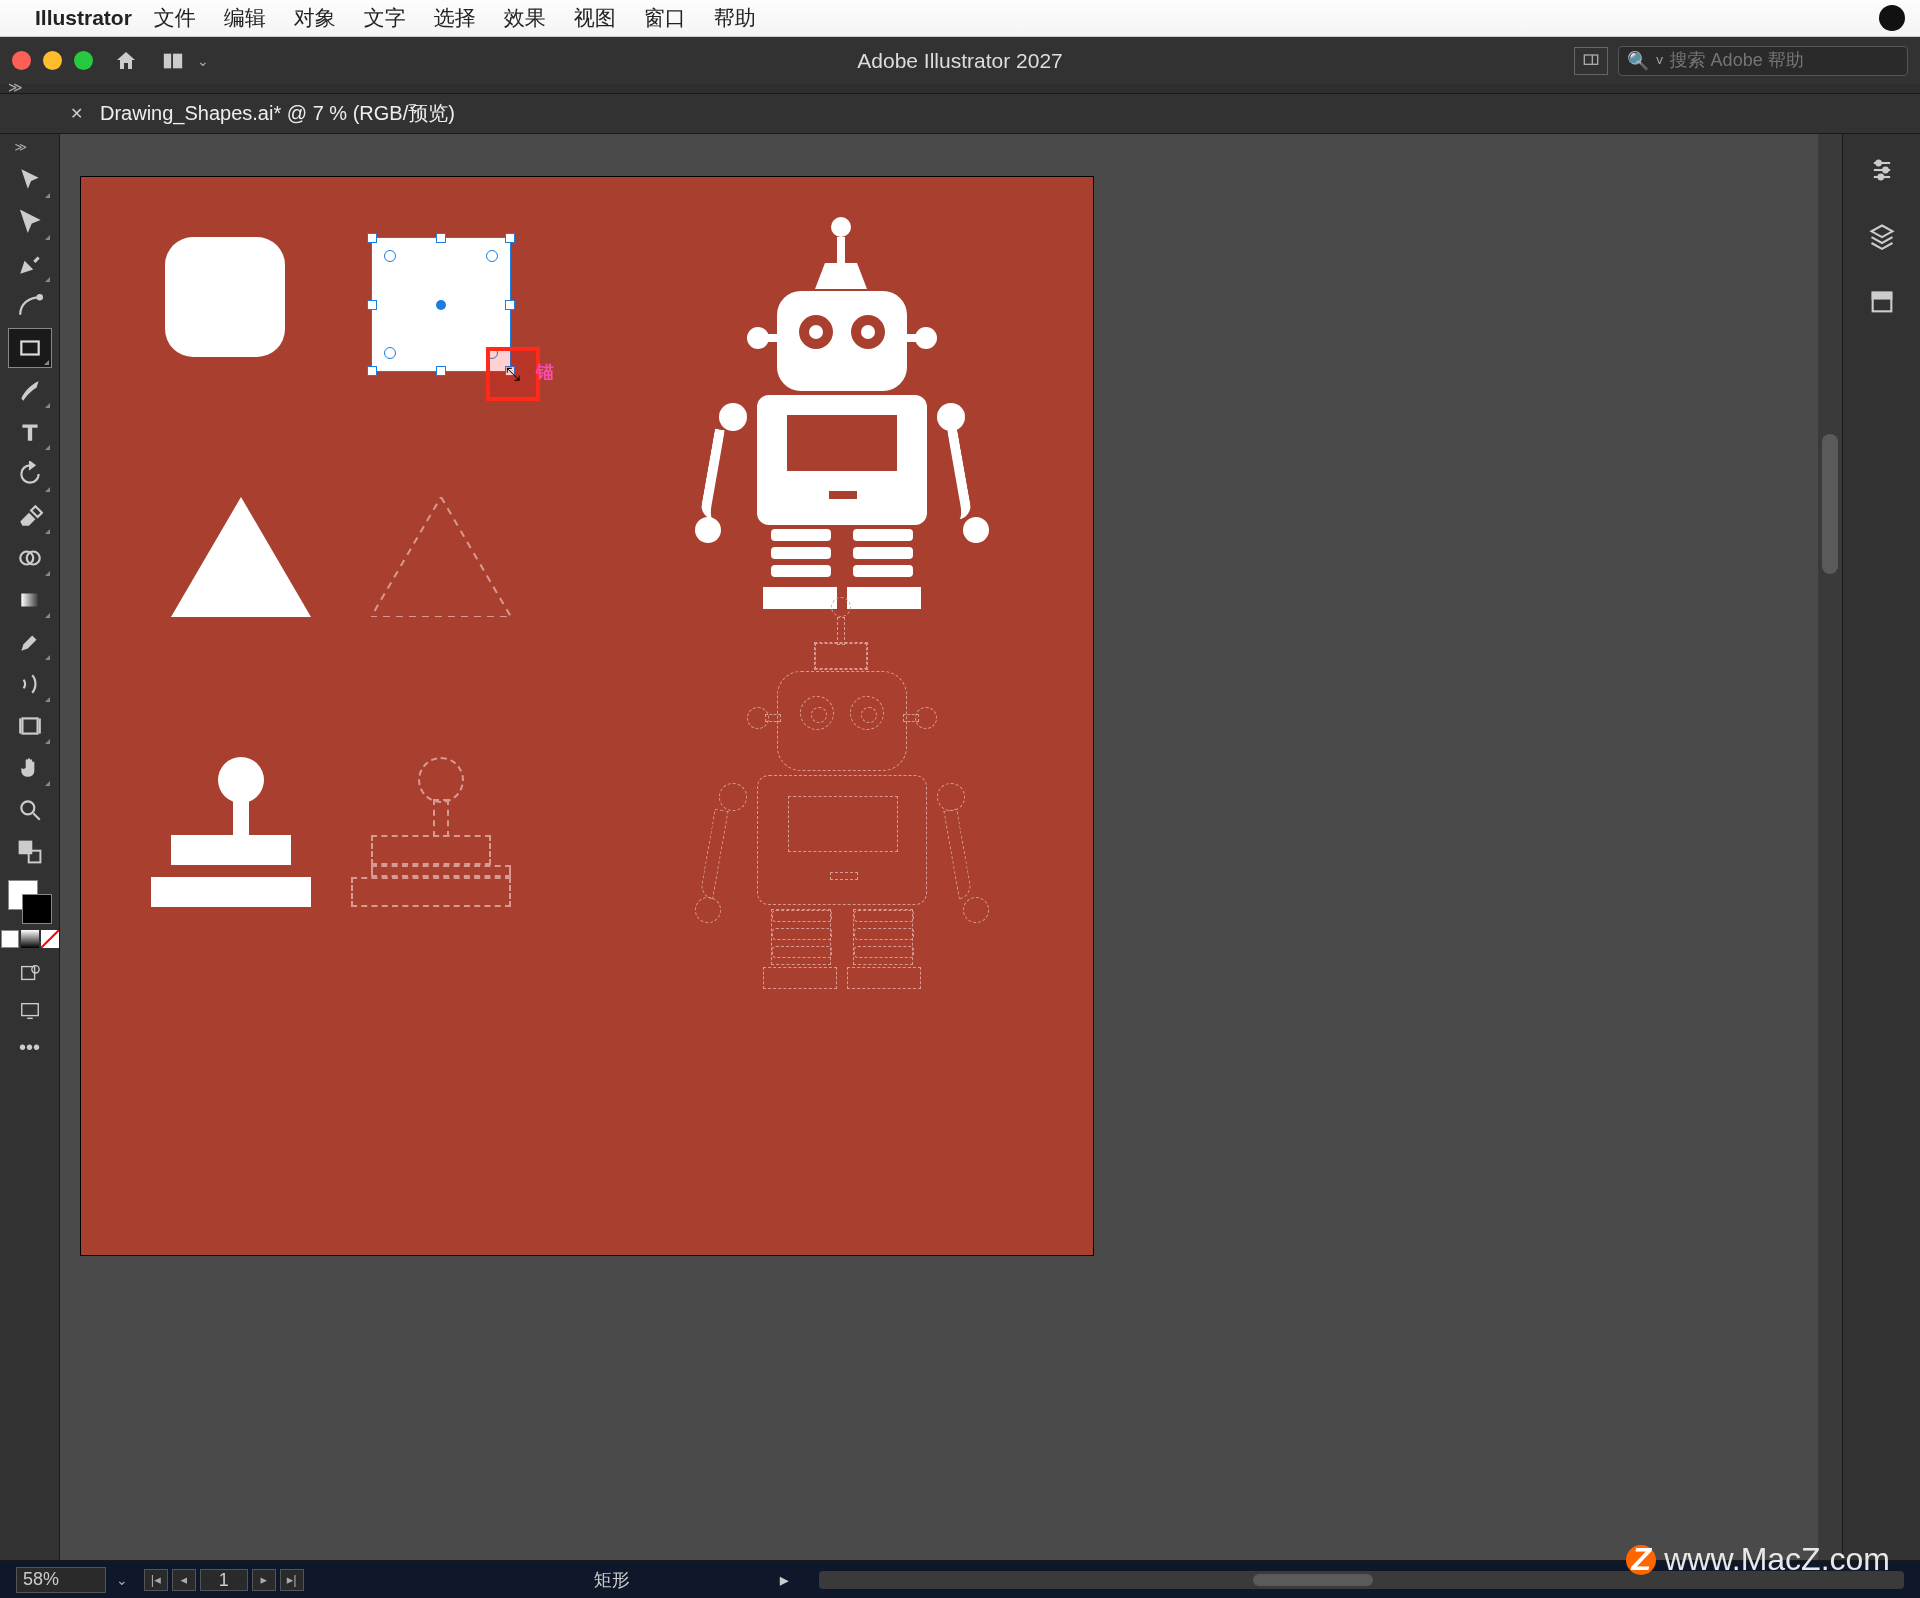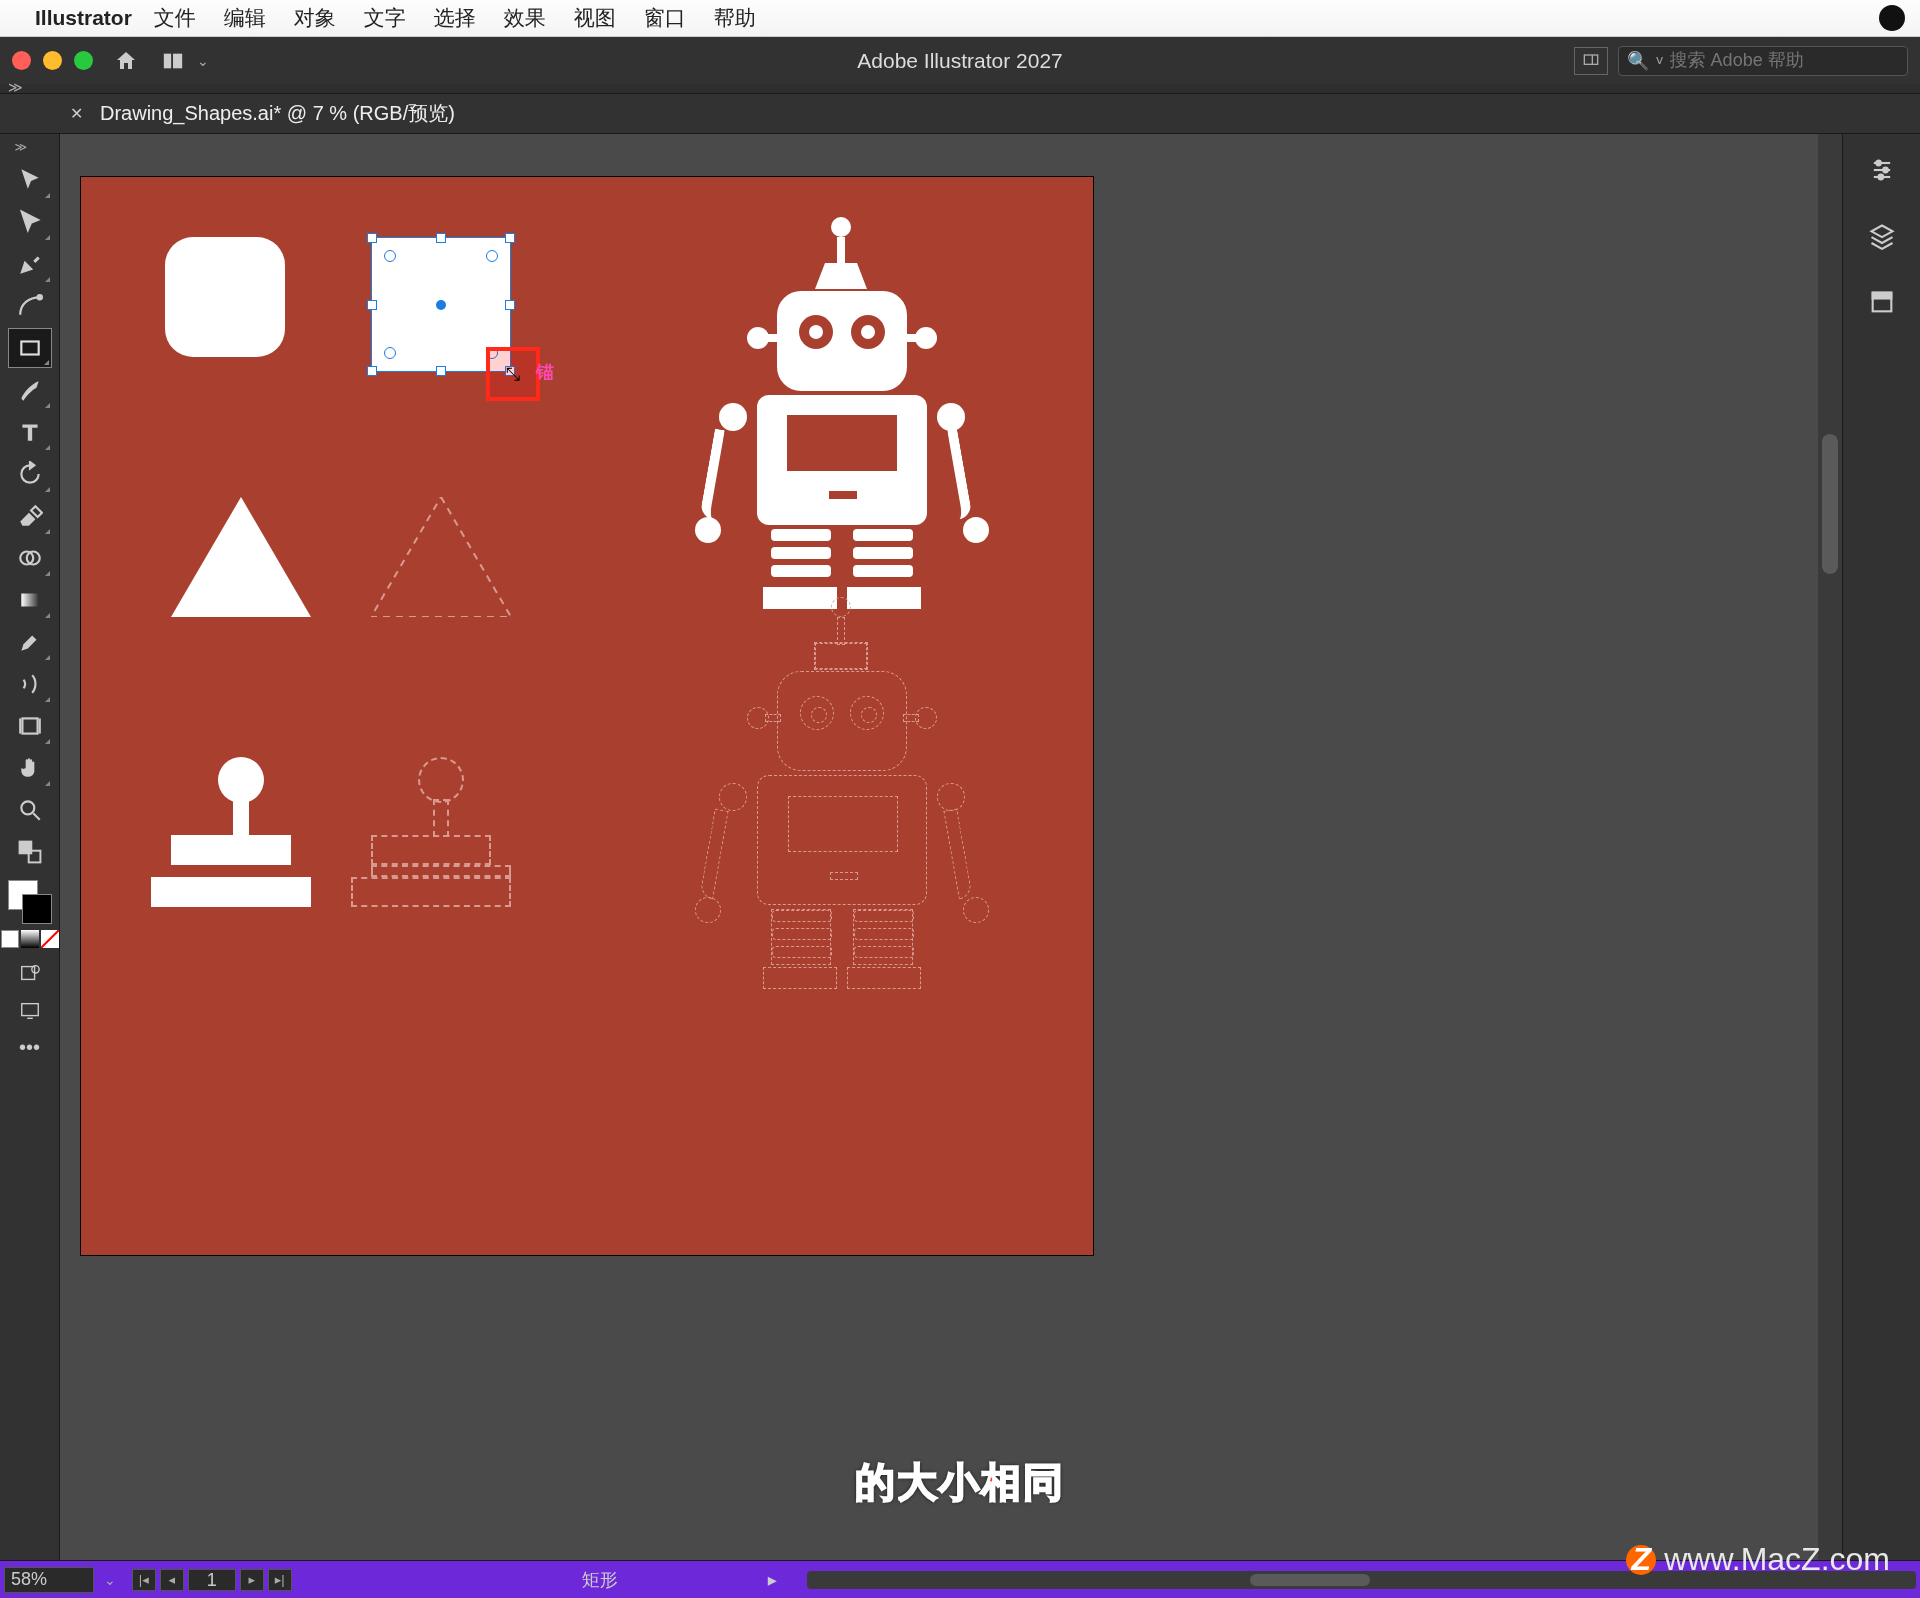--- a/index.html
+++ b/index.html
@@ -118,21 +118,21 @@
 
 
 .right-panel { width: 78px; background: #323232; border-left: 1px solid #1a1a1a; display:flex; flex-direction:column; align-items:center; padding-top:18px; gap:30px;}
 .right-panel .rp-btn { width:36px; height:36px; color:#ccc; display:flex; align-items:center; justify-content:center;}
 
 
 .vscroll { position:absolute; right:0; top:0; bottom:0; width:24px; background:#3a3a3a;}
 .vscroll .thumb { position:absolute; left:4px; right:4px; top:300px; height:140px; background:#5a5a5a; border-radius:8px;}
 
 
-.status-bar { height: 38px; background: #6d28d9; border-top: 1px solid #1a1a1a; display:flex; align-items:center; padding: 0 4px; color:#ccc; font-size:18px; gap:10px;}
+.status-bar { height: 38px; background: #0f172a; border-top: 1px solid #1a1a1a; display:flex; align-items:center; padding: 0 16px; color:#ccc; font-size:18px; gap:10px;}
 .zoom-box { width:90px; height:26px; background:#2a2a2a; border:1px solid #555; display:flex; align-items:center; padding:0 6px;}
 .nav-group { display:flex; align-items:center; gap:4px; margin-left:6px;}
 .nav-btn { width:24px; height:22px; background:#2a2a2a; border:1px solid #555; color:#aaa; font-size:13px; display:flex;align-items:center;justify-content:center;}
 .artb-num { width:48px; height:22px; background:#2a2a2a; border:1px solid #555; text-align:center;}
 .status-label { margin-left: 280px; }
 .hscroll { flex:1; height:18px; background:#3a3a3a; margin-left:20px; position:relative; border-radius:4px;}
 .hscroll .thumb { position:absolute; left:40%; width:120px; top:3px; bottom:3px; background:#5a5a5a; border-radius:6px;}
 
 
 .instruction { position:absolute; left:0; right:0; bottom:90px; text-align:center; font-size:40px; font-weight:900; color:#ff3b1f; -webkit-text-stroke: 2px #fff; text-shadow: 0 0 4px #000; letter-spacing:2px; padding: 0 40px; line-height:1.3;}
@@ -509,18 +509,17 @@
     <div class="nav-btn">▸|</div>
   </div>
   <span class="status-label">矩形</span>
   <span style="margin-left:140px">▸</span>
   <div class="hscroll">
       <div class="thumb"></div>
     </div>
 </div>
 
 <div class="instruction">
-  <div>的大小相同</div>
 </div>
 <div class="watermark">
   <div class="z">Z</div>
   <span>www.MacZ.com</span>
 </div>
 
 </body></html>

